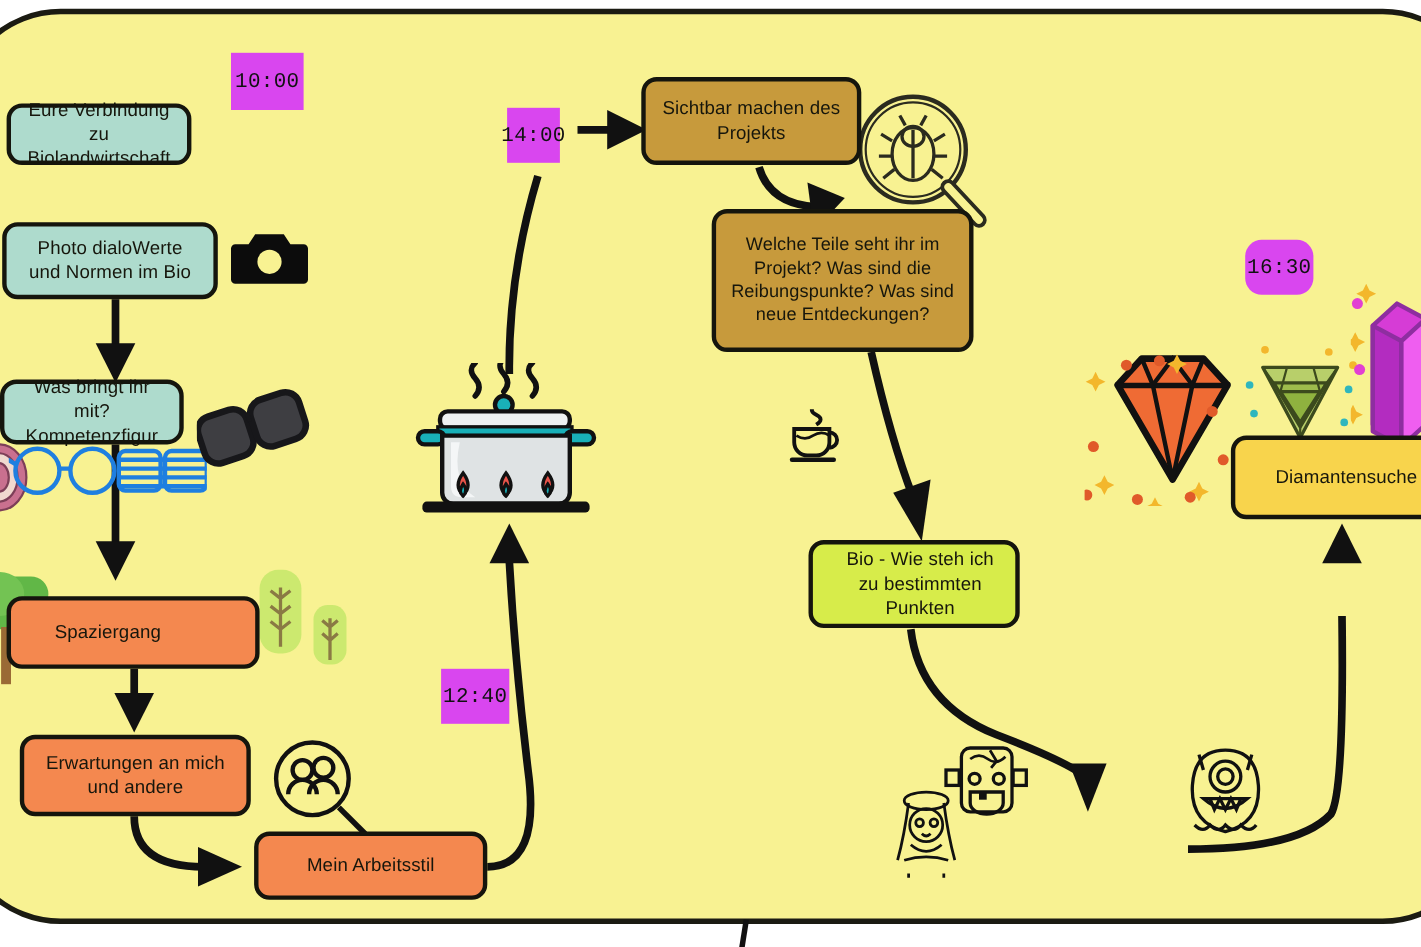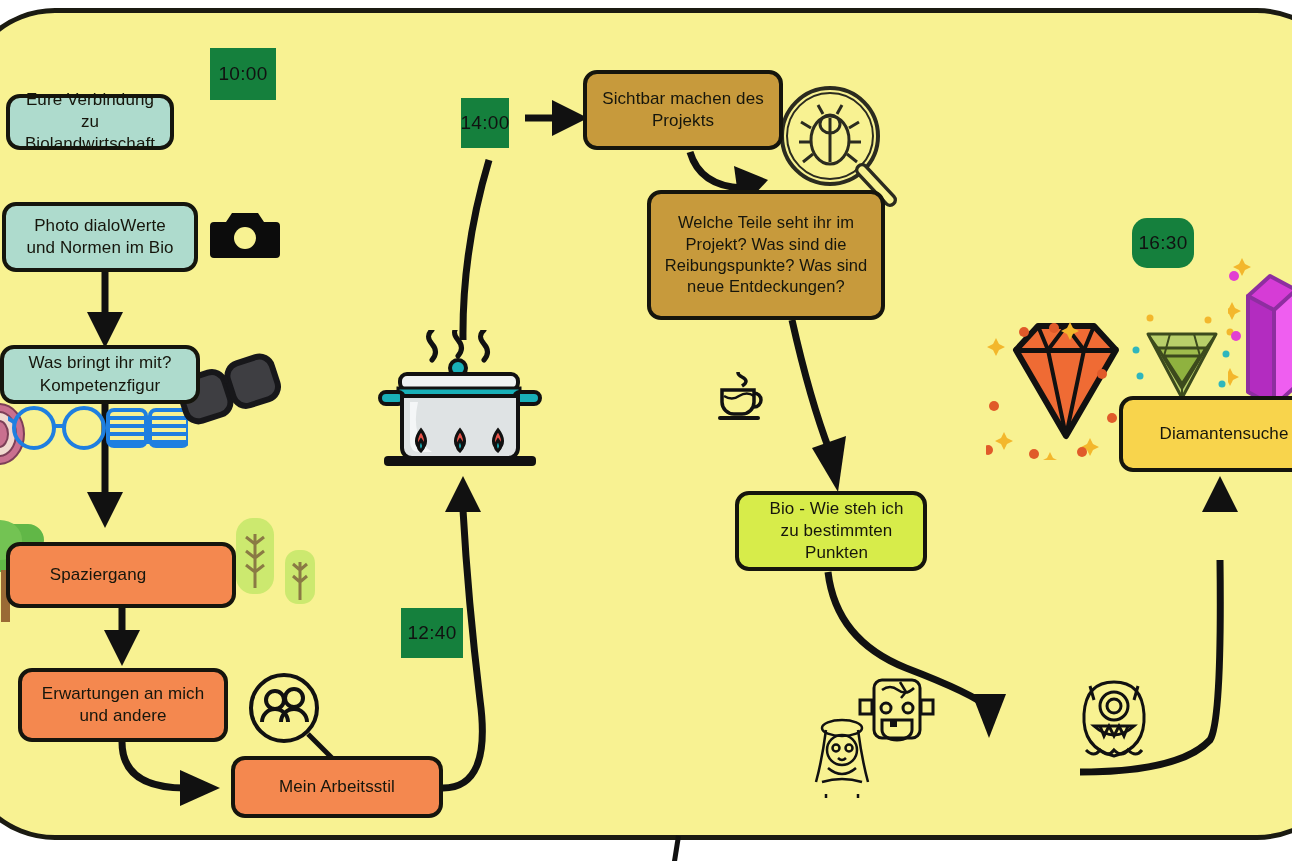--- a/index.html
+++ b/index.html
@@ -39,25 +39,26 @@
   }
   .teal{background:#aedbcd;}
   .orange{background:#f4884f;}
   .brown{background:#c79a3c;}
   .lime{background:#d7ec4a;}
   .gold{background:#f8d44c;}
 
   
   .time{
     position:absolute;
-    background:#15803d;
+    background:#d946ef;
     color:#111;
     font-size:19px;
     display:flex;align-items:center;justify-content:center;
     letter-spacing:.3px;
+    font-family:Liberation Mono, monospace;
   }
 
   
   svg.wire{position:absolute;left:0;top:0;width:1292px;height:861px;overflow:visible;pointer-events:none;}
   .ln{fill:none;stroke:#111;stroke-width:7;stroke-linecap:butt;}
   .hd{fill:#111;}
 
   
   .deco{position:absolute;}
 </style>
@@ -327,21 +328,21 @@
 
   <div class="time" style="left:210px;top:48px;width:66px;height:52px;">10:00</div>
   <div class="time" style="left:461px;top:98px;width:48px;height:50px;">14:00</div>
   <div class="time" style="left:401px;top:608px;width:62px;height:50px;">12:40</div>
   <div class="time" style="left:1132px;top:218px;width:62px;height:50px;border-radius:15px;">16:30</div>
 
   <div class="node teal" style="left:6px;top:94px;width:168px;height:56px;">Eure Verbindung zu Biolandwirtschaft</div>
 
   <div class="node teal" style="left:2px;top:202px;width:196px;height:70px;">Photo dialoWerte und Normen im Bio</div>
 
-  <div class="node teal" style="left:0px;top:345px;width:200px;height:59px;">Was bringt ihr mit? Kompetenzfigur</div>
+  <div class="node teal" style="left:0px;top:345px;width:167px;height:59px;border-radius:15px;">Was bringt ihr mit? Kompetenzfigur</div>
 
   <div class="node orange" style="left:6px;top:542px;width:230px;height:66px;padding-right:58px;">Spaziergang</div>
 
   <div class="node orange" style="left:18px;top:668px;width:210px;height:74px;">Erwartungen an mich und andere</div>
 
   <div class="node orange" style="left:231px;top:756px;width:212px;height:62px;">Mein Arbeitsstil</div>
 
   <div class="node brown" style="left:583px;top:70px;width:200px;height:80px;">Sichtbar machen des Projekts</div>
 
   <div class="node brown" style="left:647px;top:190px;width:238px;height:130px;font-size:16.5px;">Welche Teile seht ihr im Projekt? Was sind die Reibungspunkte? Was sind neue Entdeckungen?</div>

